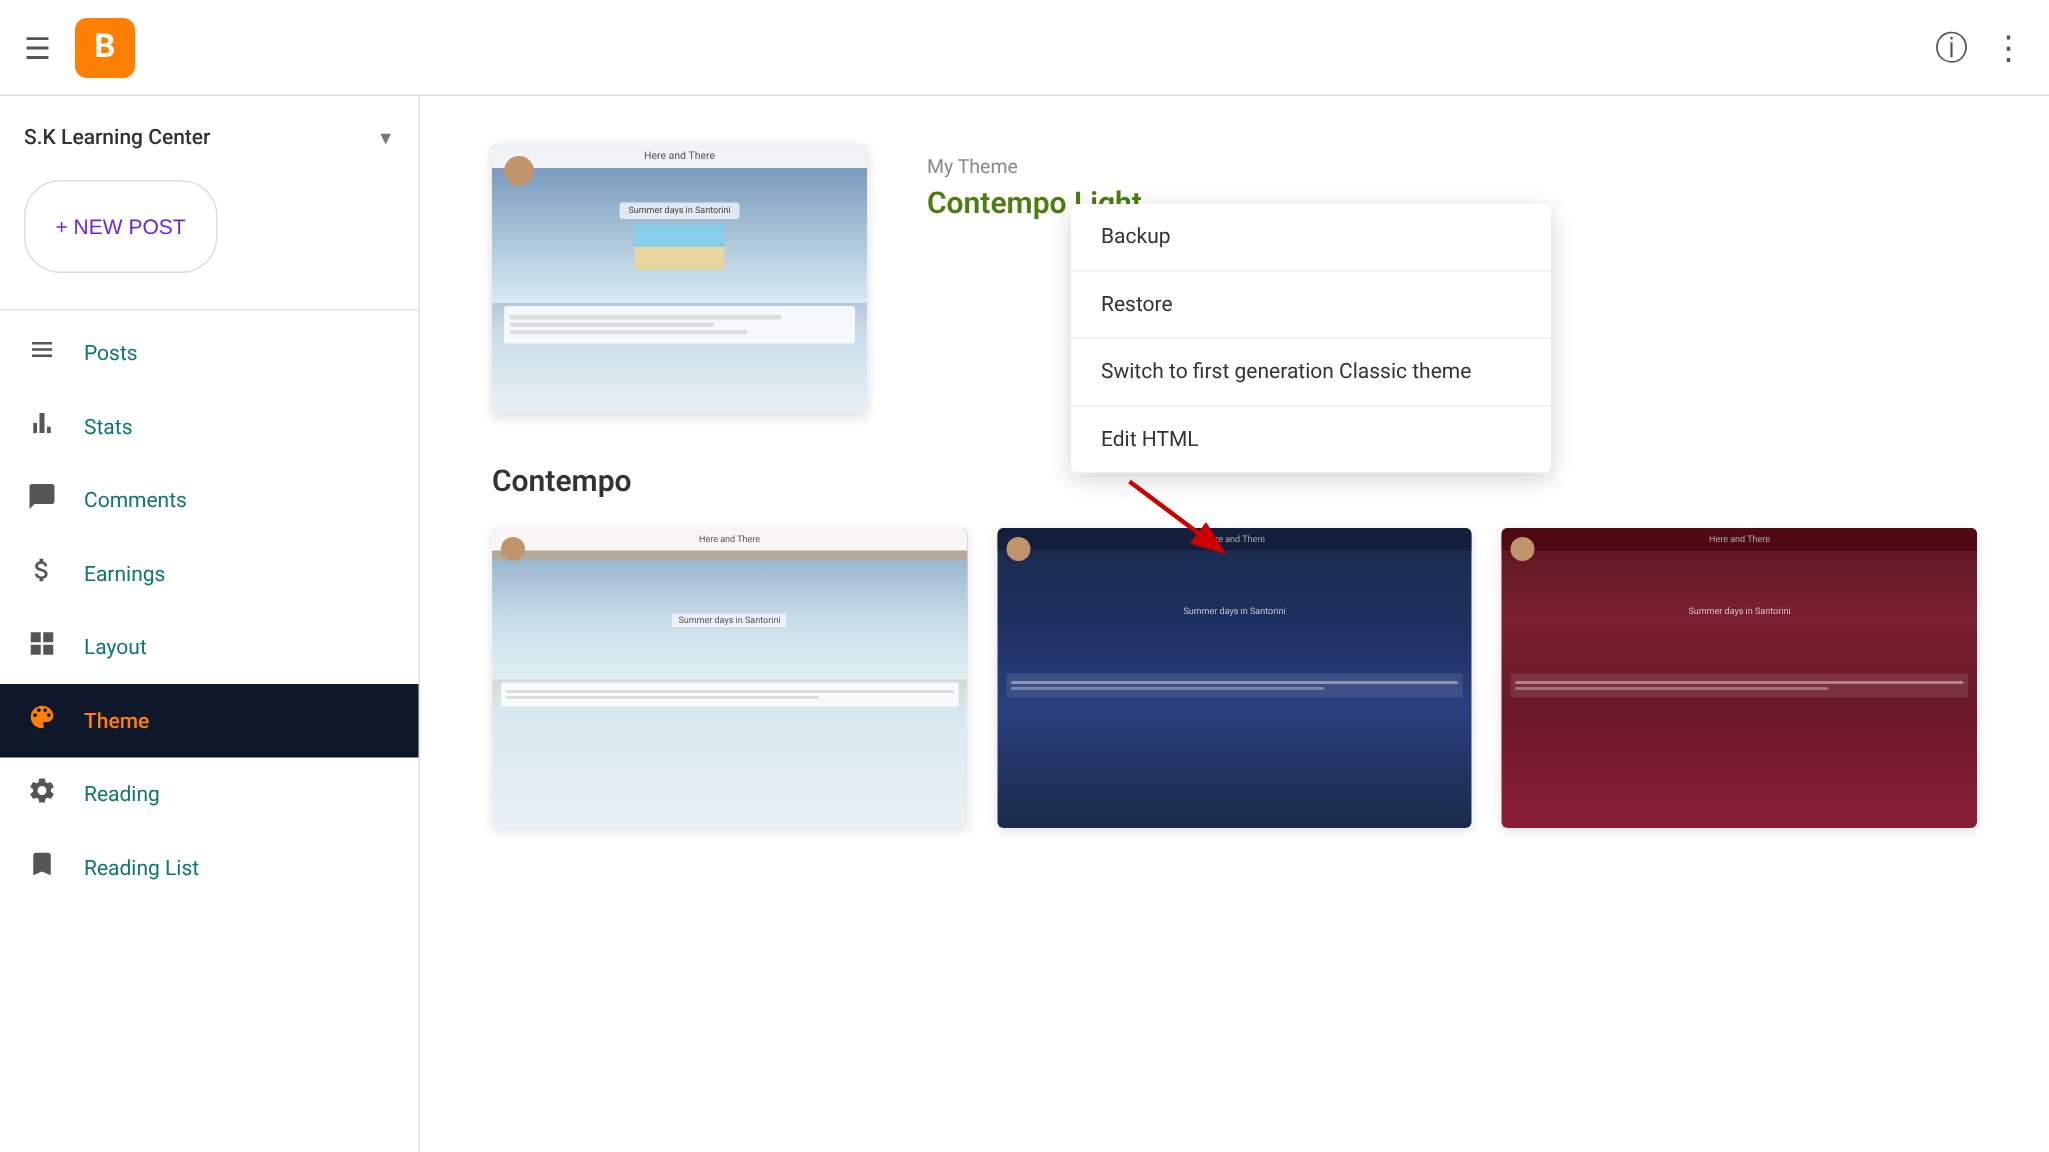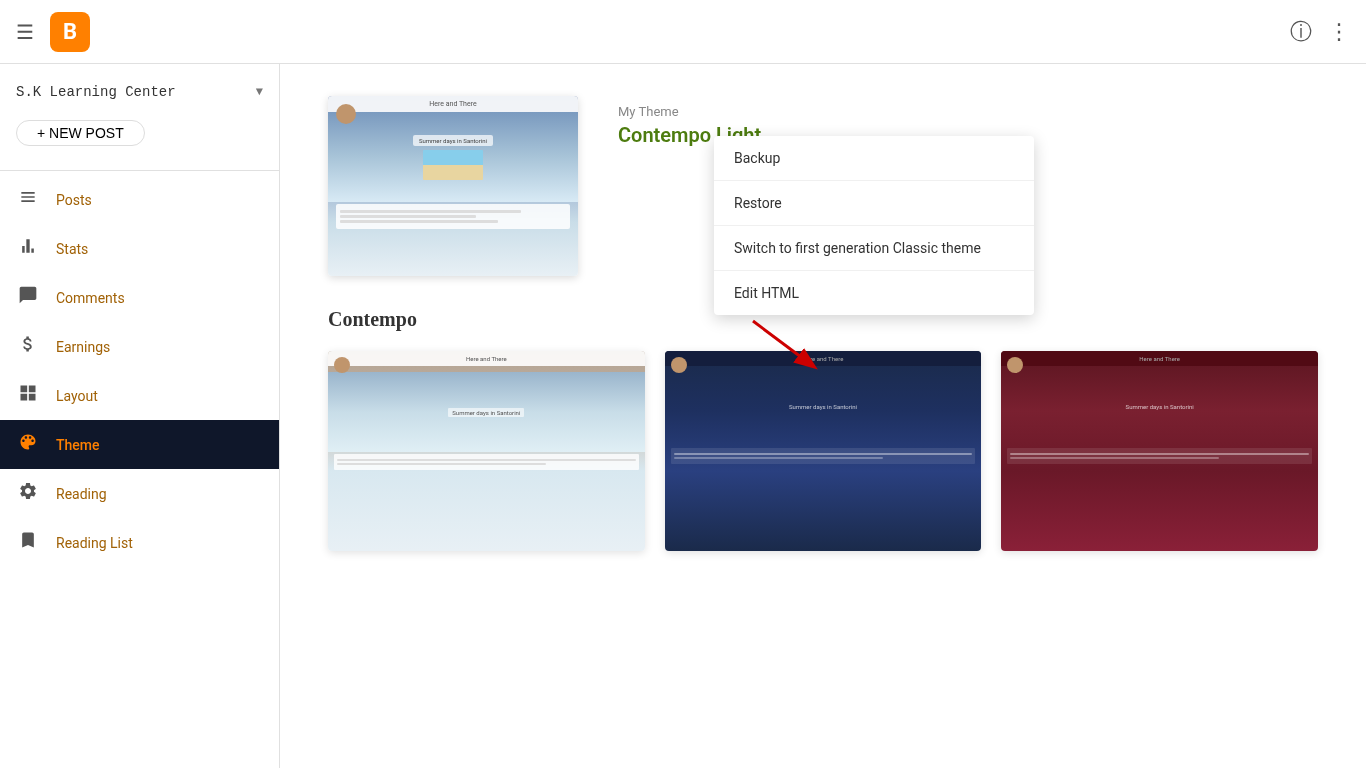--- a/index.html
+++ b/index.html
@@ -42,56 +42,55 @@
       flex-shrink: 0;
       padding-top: 12px;
     }
     .blog-selector {
       display: flex;
       align-items: center;
       padding: 8px 16px;
       gap: 8px;
       margin-bottom: 12px;
       cursor: pointer;
-      font-family: Liberation Mono, monospace;
     }
     .blog-name {
       font-size: 14px;
       color: #333;
       font-weight: 500;
       flex: 1;
     }
     .dropdown-arrow { color: #777; font-size: 12px; }
 
     .new-post-btn {
       margin: 0 16px 20px 16px;
-      padding: 4px 20px;
+      padding: 22px 20px;
       border: 1px solid #ddd;
       border-radius: 24px;
       background: #fff;
-      color: #000000;
+      color: #6d28d9;
       font-size: 14px;
       font-weight: 500;
       cursor: pointer;
       display: flex;
       align-items: center;
       gap: 8px;
       width: fit-content;
     }
 
     .sidebar-divider { height: 1px; background: #e0e0e0; margin: 4px 0; }
 
     .sidebar-item {
       display: flex;
       align-items: center;
       padding: 12px 16px;
       gap: 16px;
       cursor: pointer;
       border-radius: 0;
-      color: #a16207;
+      color: #0f766e;
       font-size: 14px;
     }
     .sidebar-item.active {
       background: #0f172a;
       color: #FF8000;
     }
     .sidebar-item.active .sidebar-icon { color: #FF8000; }
     .sidebar-icon { font-size: 20px; color: #555; width: 24px; text-align: center; }
     .sidebar-item.active .sidebar-icon { color: #FF8000; }
     .sidebar-label { font-size: 14px; }
@@ -167,21 +166,21 @@
     .arrow-annotation {
       position: absolute;
       top: 215px;
       left: 415px;
       pointer-events: none;
       z-index: 200;
     }
 
     
     .contempo-section { margin-top: 16px; }
-    .section-title { font-size: 20px; font-weight: 600; color: #333; margin-bottom: 20px; font-family: Liberation Serif, serif; }
+    .section-title { font-size: 20px; font-weight: 600; color: #333; margin-bottom: 20px; }
     .theme-grid { display: flex; gap: 20px; }
     .theme-card {
       width: 340px;
       height: 200px;
       border-radius: 4px;
       overflow: hidden;
       box-shadow: 0 2px 8px rgba(0,0,0,0.12);
       position: relative;
     }
     .theme-card-light {

